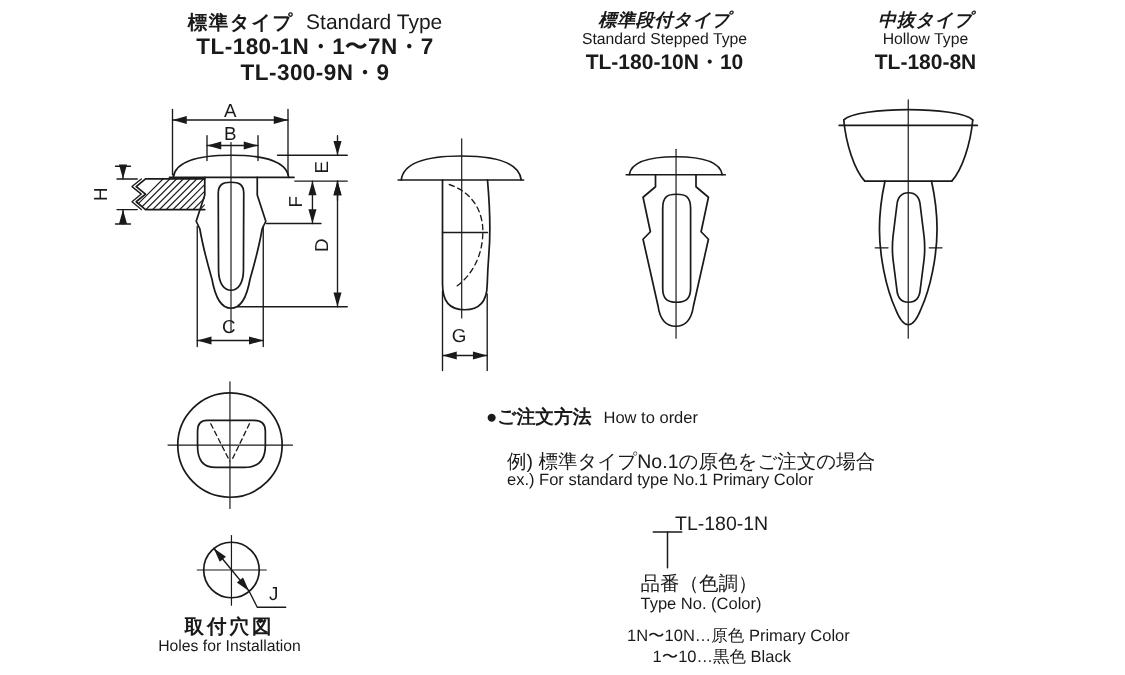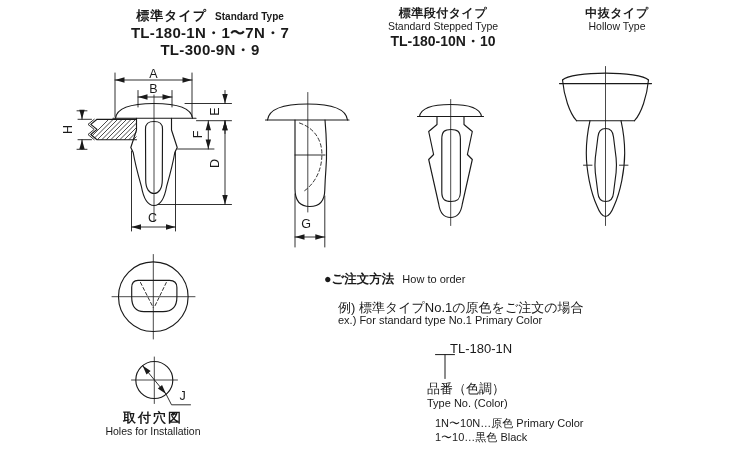--- a/index.html
+++ b/index.html
@@ -2,22 +2,22 @@
 <html><head>
 <meta charset="utf-8">
 <style>
   html,body{margin:0;padding:0;background:#fff;}
   .canvas{position:relative;width:750px;height:450px;background:#ffffff;overflow:hidden;
           font-family:"Liberation Sans",sans-serif;color:#1a1a1a;}
   .canvas svg{position:absolute;left:0;top:0;}
   .abs{position:absolute;white-space:nowrap;}
   .hgroup{text-align:center;}
   .jp-title{font-size:13px;font-weight:600;letter-spacing:1px;}
-  .en-title{font-size:10px;font-weight:700;}
-  .jp-title-sm{font-size:12px;font-weight:600;letter-spacing:0.5px;line-height:14px;}
+  .en-title{font-size:14px;font-weight:400;}
+  .jp-title-sm{font-size:12px;font-weight:600;letter-spacing:0.5px;line-height:14px;font-style:italic;}
   .en-title-sm{font-size:10.5px;line-height:12px;}
   .model{font-size:15px;font-weight:700;line-height:16.5px;letter-spacing:0.3px;}
   .model-sm{font-size:14px;font-weight:700;line-height:15px;margin-top:2px;}
   .dim{font-size:12.5px;width:20px;text-align:center;line-height:13px;font-weight:400;}
   .rot{transform:rotate(-90deg);}
   .t12{font-size:12.5px;}
   .t115{font-size:13px;}
   .t11{font-size:11px;}
   .bold6{font-weight:600;}
   .gap{margin-left:8px;}
@@ -157,20 +157,21 @@
 
   <div class="abs hgroup" style="left:363px;top:6px;width:160px;">
     <div class="jp-title-sm">標準段付タイプ</div>
     <div class="en-title-sm">Standard Stepped Type</div>
     <div class="model-sm">TL-180-10N・10</div>
   </div>
 
   <div class="abs hgroup" style="left:537px;top:6px;width:160px;">
     <div class="jp-title-sm">中抜タイプ</div>
     <div class="en-title-sm">Hollow Type</div>
+    <div class="model-sm">TL-180-8N</div>
   </div>
 
   <div class="abs dim" style="left:143.5px;top:68px;">A</div>
   <div class="abs dim" style="left:143.5px;top:82.5px;">B</div>
   <div class="abs dim" style="left:142.5px;top:212px;">C</div>
   <div class="abs dim rot" style="left:205px;top:105px;">E</div>
   <div class="abs dim rot" style="left:187.5px;top:128px;">F</div>
   <div class="abs dim rot" style="left:205px;top:157px;">D</div>
   <div class="abs dim rot" style="left:58px;top:122.5px;">H</div>
   <div class="abs dim" style="left:296px;top:217.5px;">G</div>
@@ -182,16 +183,16 @@
   </div>
 
   <div class="abs" style="left:324px;top:269px;">
     <span class="t12 bold6">●ご注文方法</span><span class="t11 gap">How to order</span>
   </div>
   <div class="abs t115" style="left:338px;top:299px;">例) 標準タイプNo.1の原色をご注文の場合</div>
   <div class="abs t11" style="left:338px;top:313.5px;text-align:right;">ex.) For standard type No.1 Primary Color</div>
   <div class="abs t115" style="left:402px;top:341px;margin-left:48px;">TL-180-1N</div>
   <div class="abs t115" style="left:427px;top:380px;">品番（色調）</div>
   <div class="abs t11" style="left:427px;top:397px;">Type No. (Color)</div>
-  <div class="abs t11" style="left:435px;top:416px;">1N〜10N…原色  Primary Color</div>
+  <div class="abs t11" style="left:418px;top:416px;">1N〜10N…原色  Primary Color</div>
   <div class="abs t11" style="left:435px;top:430px;">1〜10…黒色  Black</div>
 
 </div>
 
 </body></html>

